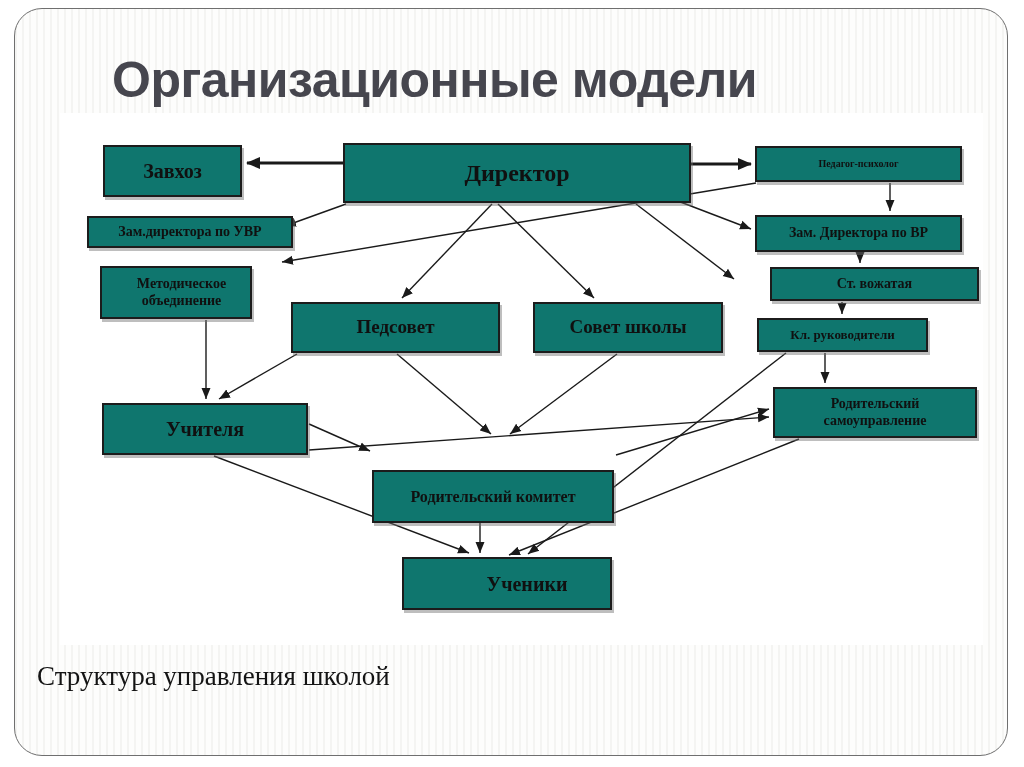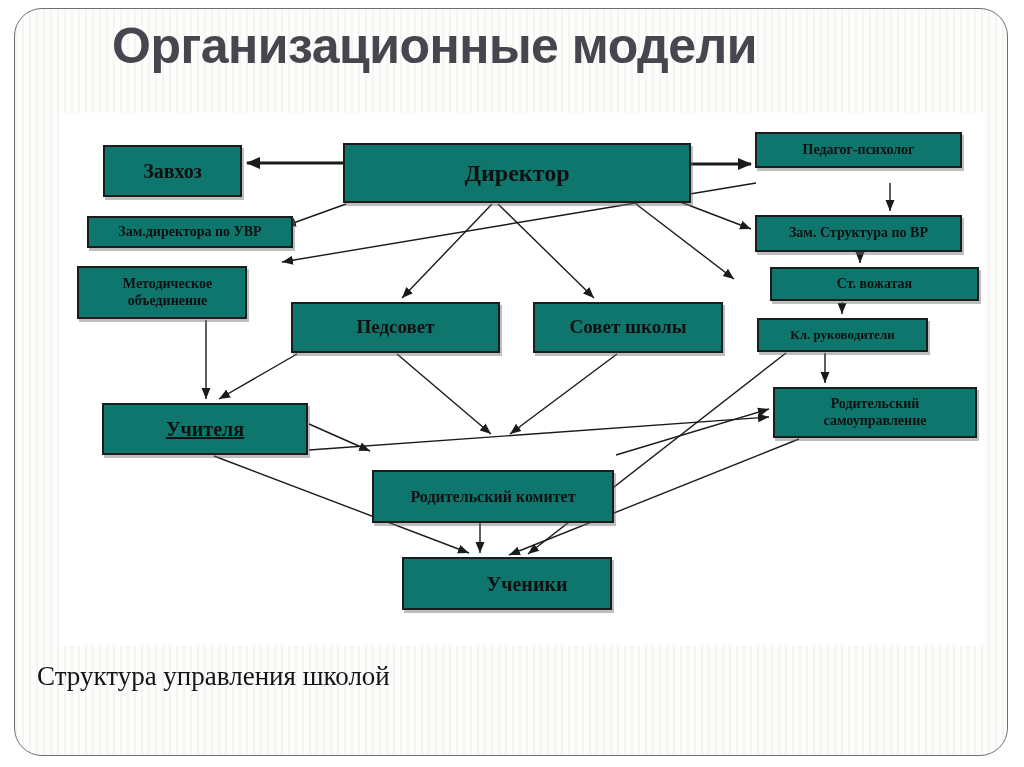--- a/index.html
+++ b/index.html
@@ -8,21 +8,21 @@
     background:#ffffff;font-family:"Liberation Sans",sans-serif;
   }
   
   .slide{
     position:absolute;left:14px;top:8px;width:994px;height:748px;
     border:1.5px solid #6f6f6f;border-radius:28px;box-sizing:border-box;
     background:repeating-linear-gradient(90deg,
       #f4f4f2 0px,#f4f4f2 2px,#fdfdfc 2px,#fdfdfc 7px);
   }
   .title{
-    position:absolute;left:97px;top:8px;
+    position:absolute;left:97px;top:42px;
     font-size:50px;font-weight:bold;letter-spacing:-0.5px;
     color:#46464e;font-family:"Liberation Sans",sans-serif;
     white-space:nowrap;
   }
   .panel{
     position:absolute;left:60px;top:113px;width:923px;height:532px;
     background:#ffffff;
   }
   .edges{
     position:absolute;left:0;top:0;width:1024px;height:767px;
@@ -82,27 +82,27 @@
     <line x1="480" y1="492" x2="480" y2="553" stroke="#1a1a1a" stroke-width="1.4" marker-end="url(#arrow)"></line>
     <line x1="616" y1="455" x2="769" y2="409" stroke="#1a1a1a" stroke-width="1.4" marker-end="url(#arrow)"></line>
     <line x1="309" y1="450" x2="769" y2="417" stroke="#1a1a1a" stroke-width="1.4" marker-end="url(#arrow)"></line>
     <line x1="786" y1="353" x2="528" y2="554" stroke="#1a1a1a" stroke-width="1.4" marker-end="url(#arrow)"></line>
     <line x1="799" y1="439" x2="509" y2="555" stroke="#1a1a1a" stroke-width="1.4" marker-end="url(#arrow)"></line>
   </svg>
 
 <div>
     <div class="node" style="left: 103px; top: 145px; width: 139px; height: 52px; font-size: 20px;">Завхоз</div>
     <div class="node" style="left: 343px; top: 143px; width: 348px; height: 60px; font-size: 24px;">Директор</div>
-    <div class="node" style="left: 755px; top: 132px; width: 207px; height: 36px; font-size: 14px;">Педагог-психолог</div>
+    <div class="node" style="left: 755px; top: 146px; width: 207px; height: 36px; font-size: 10px;">Педагог-психолог</div>
     <div class="node" style="left: 87px; top: 216px; width: 206px; height: 32px; font-size: 14px;">Зам.директора по УВР</div>
-    <div class="node" style="left: 755px; top: 215px; width: 207px; height: 37px; font-size: 14px;">Зам. Структура по ВР</div>
-    <div class="node" style="left: 77px; top: 266px; width: 170px; height: 53px; font-size: 14px; padding-left: 11px;">Методическое
+    <div class="node" style="left: 755px; top: 215px; width: 207px; height: 37px; font-size: 14px;">Зам. Директора по ВР</div>
+    <div class="node" style="left: 100px; top: 266px; width: 152px; height: 53px; font-size: 14px; padding-left: 11px;">Методическое
 объединение</div>
     <div class="node" style="left: 738px; top: 267px; width: 209px; height: 34px; font-size: 14px; margin-left: 32px;">Ст. вожатая</div>
     <div class="node" style="left: 291px; top: 302px; width: 209px; height: 51px; font-size: 19px;">Педсовет</div>
     <div class="node" style="left: 533px; top: 302px; width: 190px; height: 51px; font-size: 19px;">Совет школы</div>
     <div class="node" style="left: 757px; top: 318px; width: 171px; height: 34px; font-size: 13px;">Кл. руководители</div>
     <div class="node" style="left: 773px; top: 387px; width: 204px; height: 51px; font-size: 14px;">Родительский
 самоуправление</div>
-    <div class="node" style="left: 102px; top: 403px; width: 206px; height: 52px; font-size: 20px; text-decoration: underline;">Учителя</div>
+    <div class="node" style="left: 102px; top: 403px; width: 206px; height: 52px; font-size: 20px;">Учителя</div>
     <div class="node" style="left: 372px; top: 438px; width: 242px; height: 53px; font-size: 16px; margin-top: 32px;">Родительский комитет</div>
     <div class="node" style="left: 402px; top: 557px; width: 210px; height: 53px; font-size: 20px; padding-left: 40px;">Ученики</div>
   </div>
 
 </body></html>

